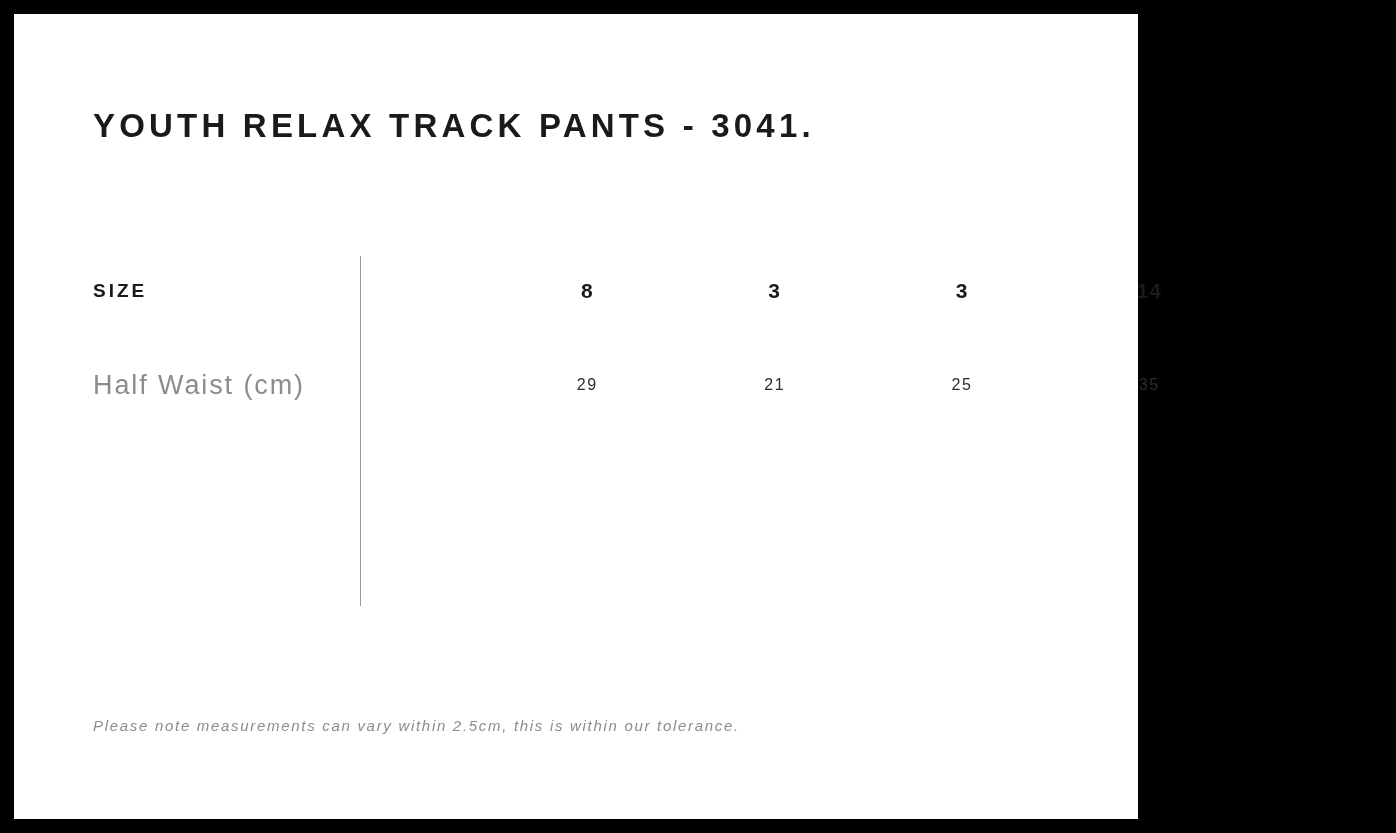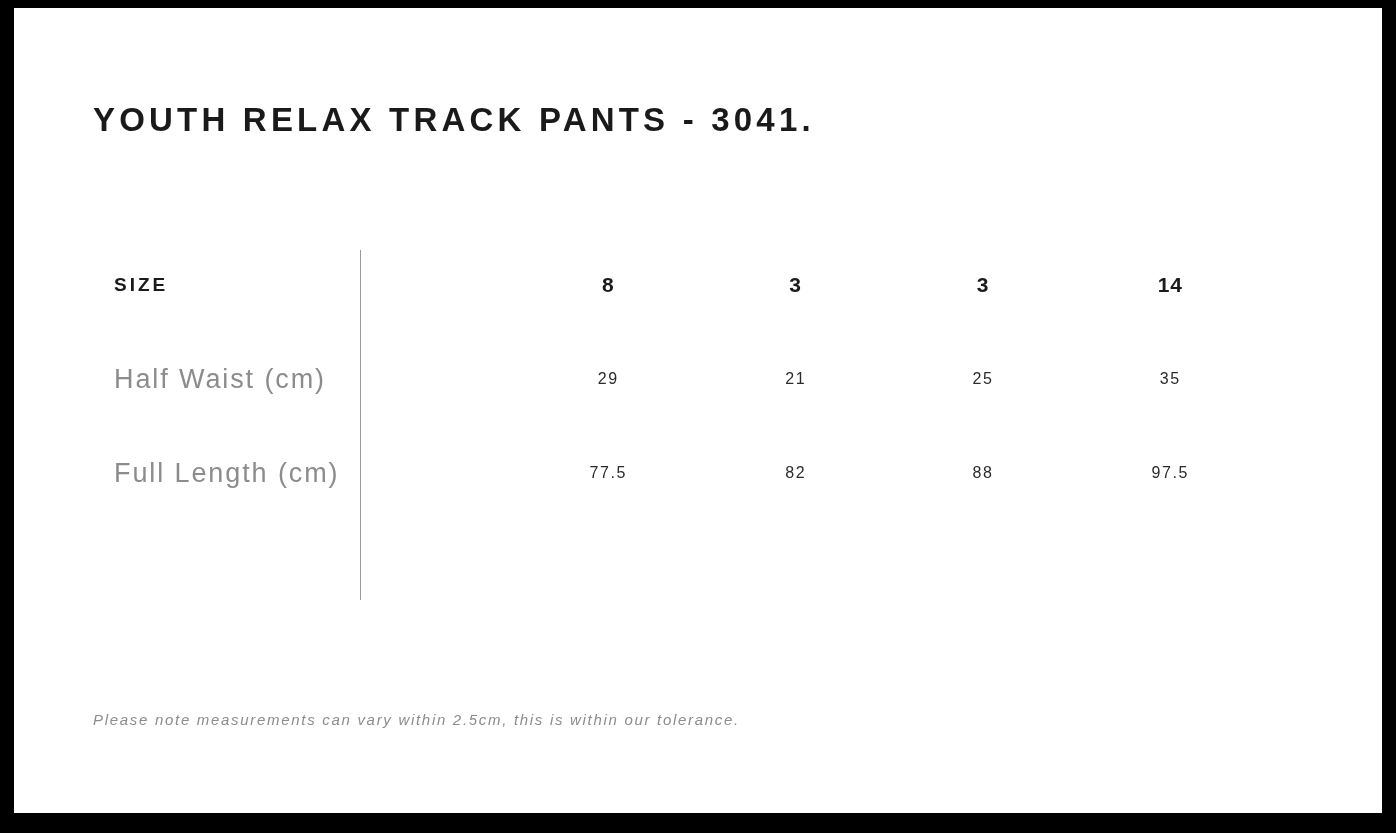--- a/index.html
+++ b/index.html
@@ -9,22 +9,22 @@
   body {
     width: 1396px;
     height: 833px;
     background: #000000;
     font-family: "Liberation Sans", sans-serif;
     overflow: hidden;
   }
   .page {
     position: absolute;
     left: 14px;
-    top: 8px;
-    width: 1368px;
+    top: 14px;
+    width: 1124px;
     height: 805px;
     background: #ffffff;
     box-sizing: border-box;
   }
   .title {
     position: absolute;
     left: 79px;
     top: 93px;
     font-size: 33px;
     font-weight: bold;
@@ -43,21 +43,20 @@
     left: 346px;
     top: 242px;
     width: 1px;
     height: 350px;
     background: #9a9a9a;
   }
   table.size-table {
     border-collapse: collapse;
     width: 1150px;
     table-layout: fixed;
-    margin-left: 21px;
   }
   table.size-table td,
   table.size-table th {
     padding: 0;
     border: none;
   }
   th.head-label, td.row-label {
     width: 400px;
     text-align: left;
     vertical-align: middle;
@@ -127,26 +126,19 @@
         <th class="head-size">3</th>
         <th class="head-size">14</th>
       </tr>
       <tr class="data-row">
         <td class="row-label">Half Waist (cm)</td>
         <td class="cell-val">29</td>
         <td class="cell-val">21</td>
         <td class="cell-val">25</td>
         <td class="cell-val">35</td>
       </tr>
-      <tr class="data-row">
-        <td class="row-label">Full Length (cm)</td>
-        <td class="cell-val">77.5</td>
-        <td class="cell-val">82</td>
-        <td class="cell-val">88</td>
-        <td class="cell-val">97.5</td>
-      </tr>
     </tbody>
       </table>
   </div>
 
   <div class="note">Please note measurements can vary within 2.5cm, this is within our tolerance.</div>
 
 </div>
 
 </body></html>

